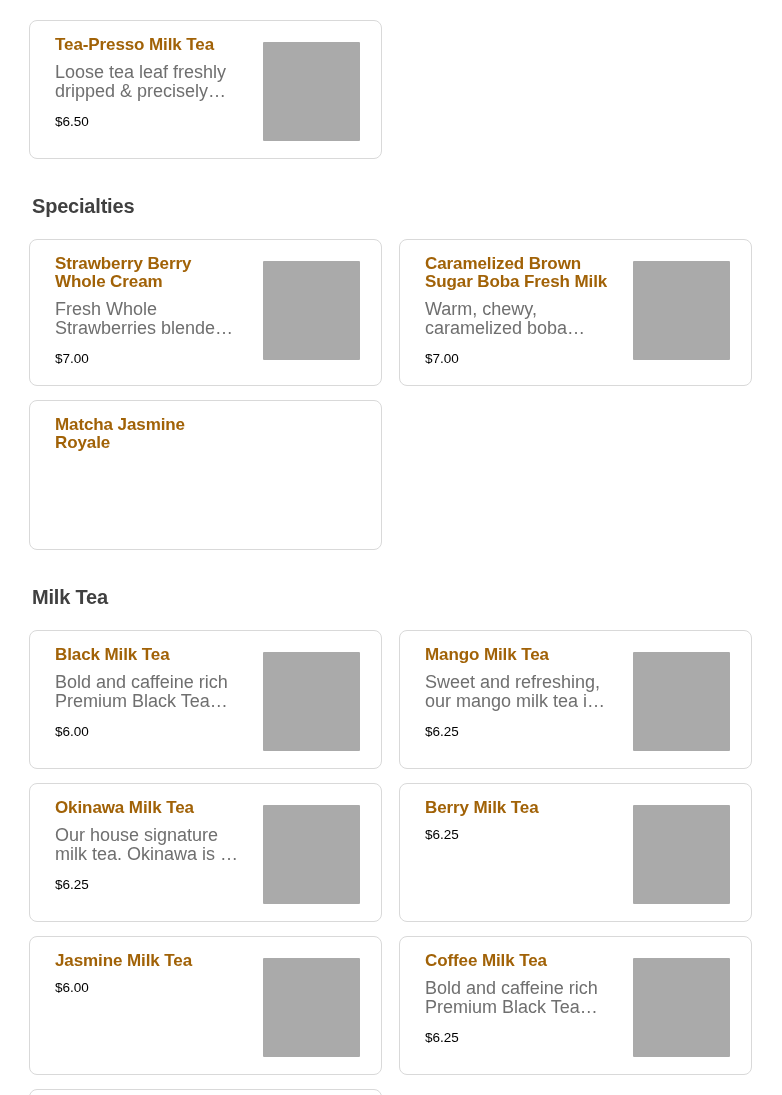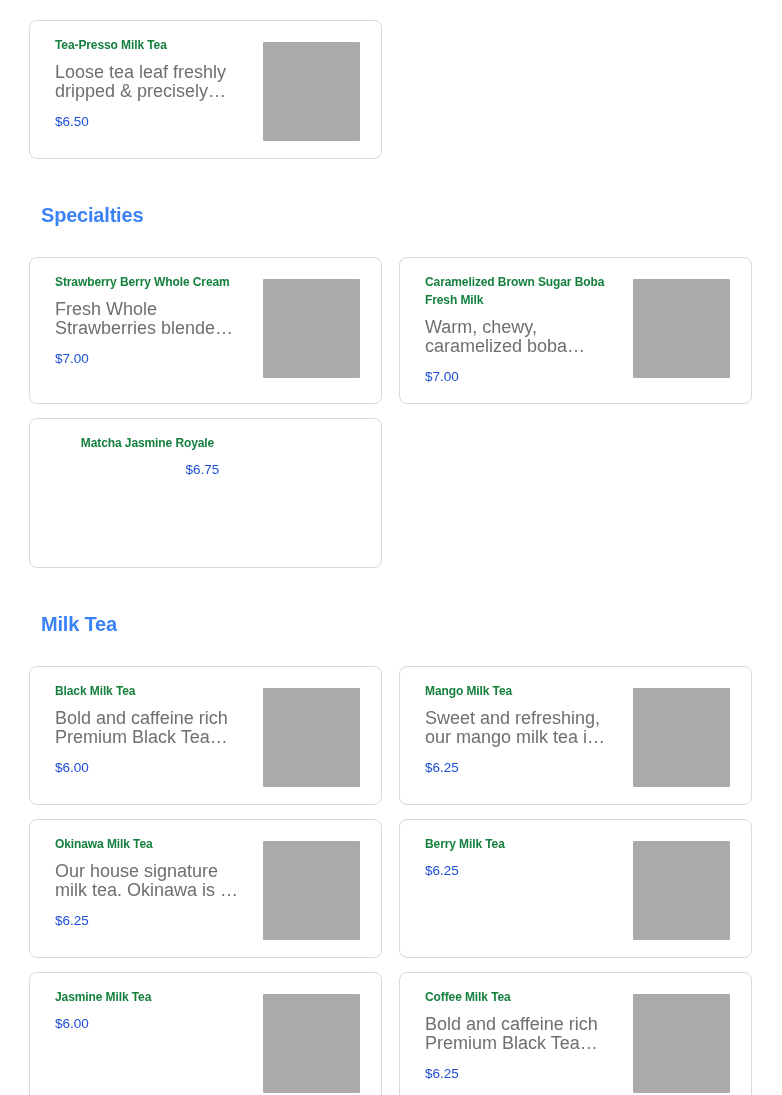--- a/index.html
+++ b/index.html
@@ -19,22 +19,22 @@
     box-sizing: border-box;
     padding: 0 29px;
   }
 
   
   .section { margin: 0; }
   .section-title {
     font-size: 20px;
     font-weight: 700;
     letter-spacing: -0.2px;
-    color: #3b82f6;
-    margin: 12px;
+    color: #404040;
+    margin: 3px;
     padding: 0;
     line-height: 24px;
   }
   .section-title-wrap {
     padding-top: 32px;
     padding-bottom: 18px;
   }
 
   
   .card-grid {
@@ -50,33 +50,33 @@
     border: 1px solid #d9d9d9;
     border-radius: 8px;
     background: #ffffff;
     padding: 15px 21px 17px 25px;
     display: flex;
     align-items: flex-start;
     justify-content: space-between;
     min-height: 130px;
     cursor: pointer;
   }
-  .item-card.tall { min-height: 150px; text-align: center; }
+  .item-card.tall { min-height: 150px; }
 
   .card-text {
     flex: 1 1 auto;
     min-width: 0;
     padding-right: 10px;
     display: flex;
     flex-direction: column;
   }
   .item-name {
-    font-size: 12px;
+    font-size: 17px;
     font-weight: 700;
-    color: #15803d;
+    color: #a16207;
     line-height: 18px;
     letter-spacing: -0.1px;
     margin: 0 0 9px 0;
     max-width: 185px;
   }
   .item-desc {
     font-size: 18px;
     font-weight: 400;
     color: #6f6f6f;
     line-height: 19px;
@@ -84,21 +84,21 @@
     max-width: 187px;
     display: -webkit-box;
     -webkit-line-clamp: 2;
     -webkit-box-orient: vertical;
     overflow: hidden;
   }
   .item-desc:empty { display: none; }
   .item-price {
     font-size: 13.5px;
     font-weight: 400;
-    color: #1d4ed8;
+    color: #000000;
     line-height: 18px;
     margin: 0;
   }
   .item-thumb {
     flex: 0 0 auto;
     width: 97px;
     height: 99px;
     background: #aaaaaa;
     border-radius: 1px;
     margin-top: 6px;
@@ -139,21 +139,20 @@
           <div class="card-text">
             <div class="item-name">Caramelized Brown Sugar Boba Fresh Milk</div>
             <div class="item-desc">Warm, chewy, caramelized boba cooked and steeped i…</div>
             <div class="item-price">$7.00</div>
           </div>
           <div class="item-thumb"></div>
         </div>
         <div class="item-card tall">
           <div class="card-text">
             <div class="item-name">Matcha Jasmine Royale</div>
-            <div class="item-price">$6.75</div>
           </div>
           <div class="item-thumb hidden"></div>
         </div>
       </div>
     </div>
     <div class="section">
       <div class="section-title-wrap">
         <h2 class="section-title">Milk Tea</h2>
       </div>
       <div class="card-grid">

